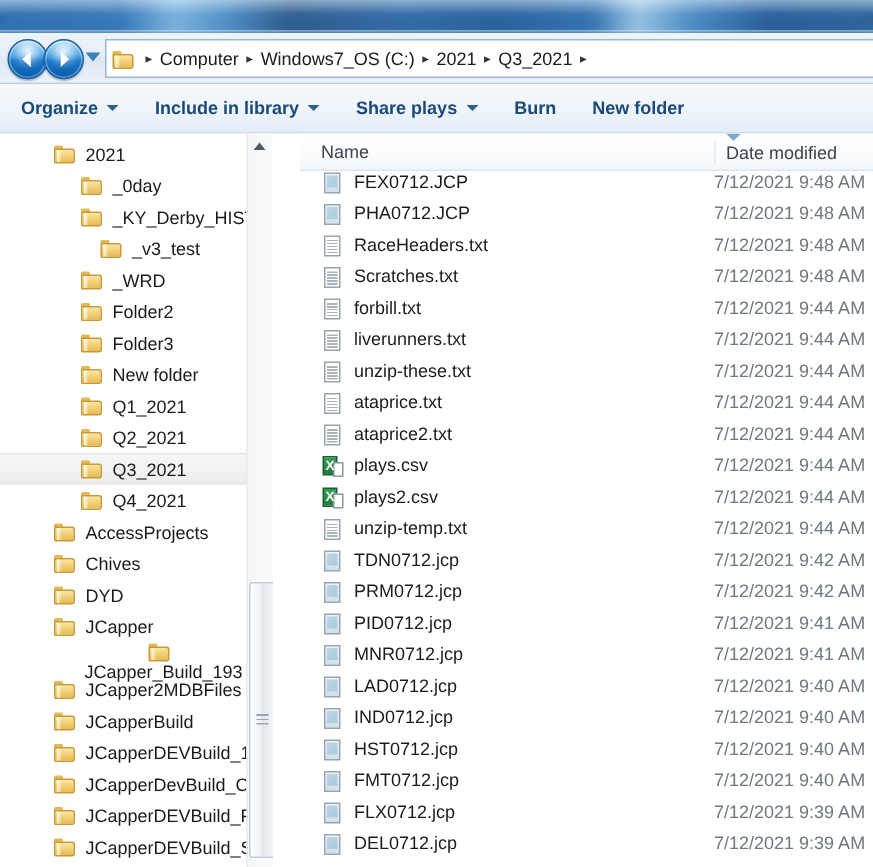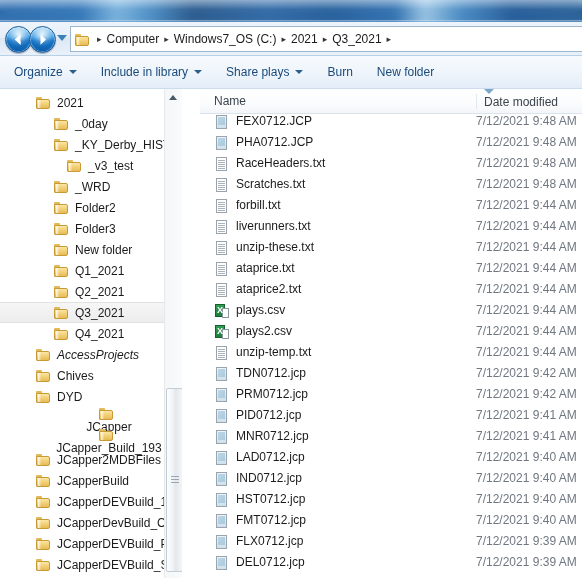--- a/index.html
+++ b/index.html
@@ -71,21 +71,21 @@
   }
   .sep{
     color:#333;font-size:9px;padding:0 1px;line-height:22px;flex:none;cursor:pointer;
   }
 
   
   .cmdbar{
     position:absolute;left:0;top:56px;width:582px;height:32px;
     background:linear-gradient(to bottom,#f7fafd 0%, #eff5fb 50%, #e3edf7 100%);
     border-bottom:1px solid #cddcea;
-    display:flex;align-items:center;
+    display:flex;align-items:center;font-weight:bold;
   }
   .cmdbtn{
     display:flex;align-items:center;gap:5px;height:24px;padding:0 9px;margin-left:4px;
     color:#1a4a7a;font-size:12px;white-space:nowrap;cursor:pointer;border:1px solid transparent;border-radius:2px;
   }
   .caret{width:0;height:0;border-left:4px solid transparent;border-right:4px solid transparent;border-top:4px solid #2b5f90;display:inline-block;margin-left:1px;}
 
   
   .content{position:absolute;left:0;top:89px;width:582px;height:489px;}
 
@@ -341,39 +341,39 @@
               <i></i>
             </span>
             <span class="tlabel">Q3_2021</span>
           </div>
           <div class="tnode" style="padding-left: 54px;">
             <span class="folder">
               <i></i>
             </span>
             <span class="tlabel">Q4_2021</span>
           </div>
-          <div class="tnode" style="padding-left: 36px; font-style: italic;">
+          <div class="tnode" style="padding-left: 36px;">
             <span class="folder">
               <i></i>
             </span>
             <span class="tlabel">AccessProjects</span>
           </div>
           <div class="tnode" style="padding-left: 36px;">
             <span class="folder">
               <i></i>
             </span>
             <span class="tlabel">Chives</span>
           </div>
           <div class="tnode" style="padding-left: 36px;">
             <span class="folder">
               <i></i>
             </span>
             <span class="tlabel">DYD</span>
           </div>
-          <div class="tnode" style="padding-left: 36px; flex-direction: column;">
+          <div class="tnode" style="padding-left: 36px;">
             <span class="folder">
               <i></i>
             </span>
             <span class="tlabel">JCapper</span>
           </div>
           <div class="tnode" style="padding-left: 36px; flex-direction: column;">
             <span class="folder">
               <i></i>
             </span>
             <span class="tlabel">JCapper_Build_193</span>

